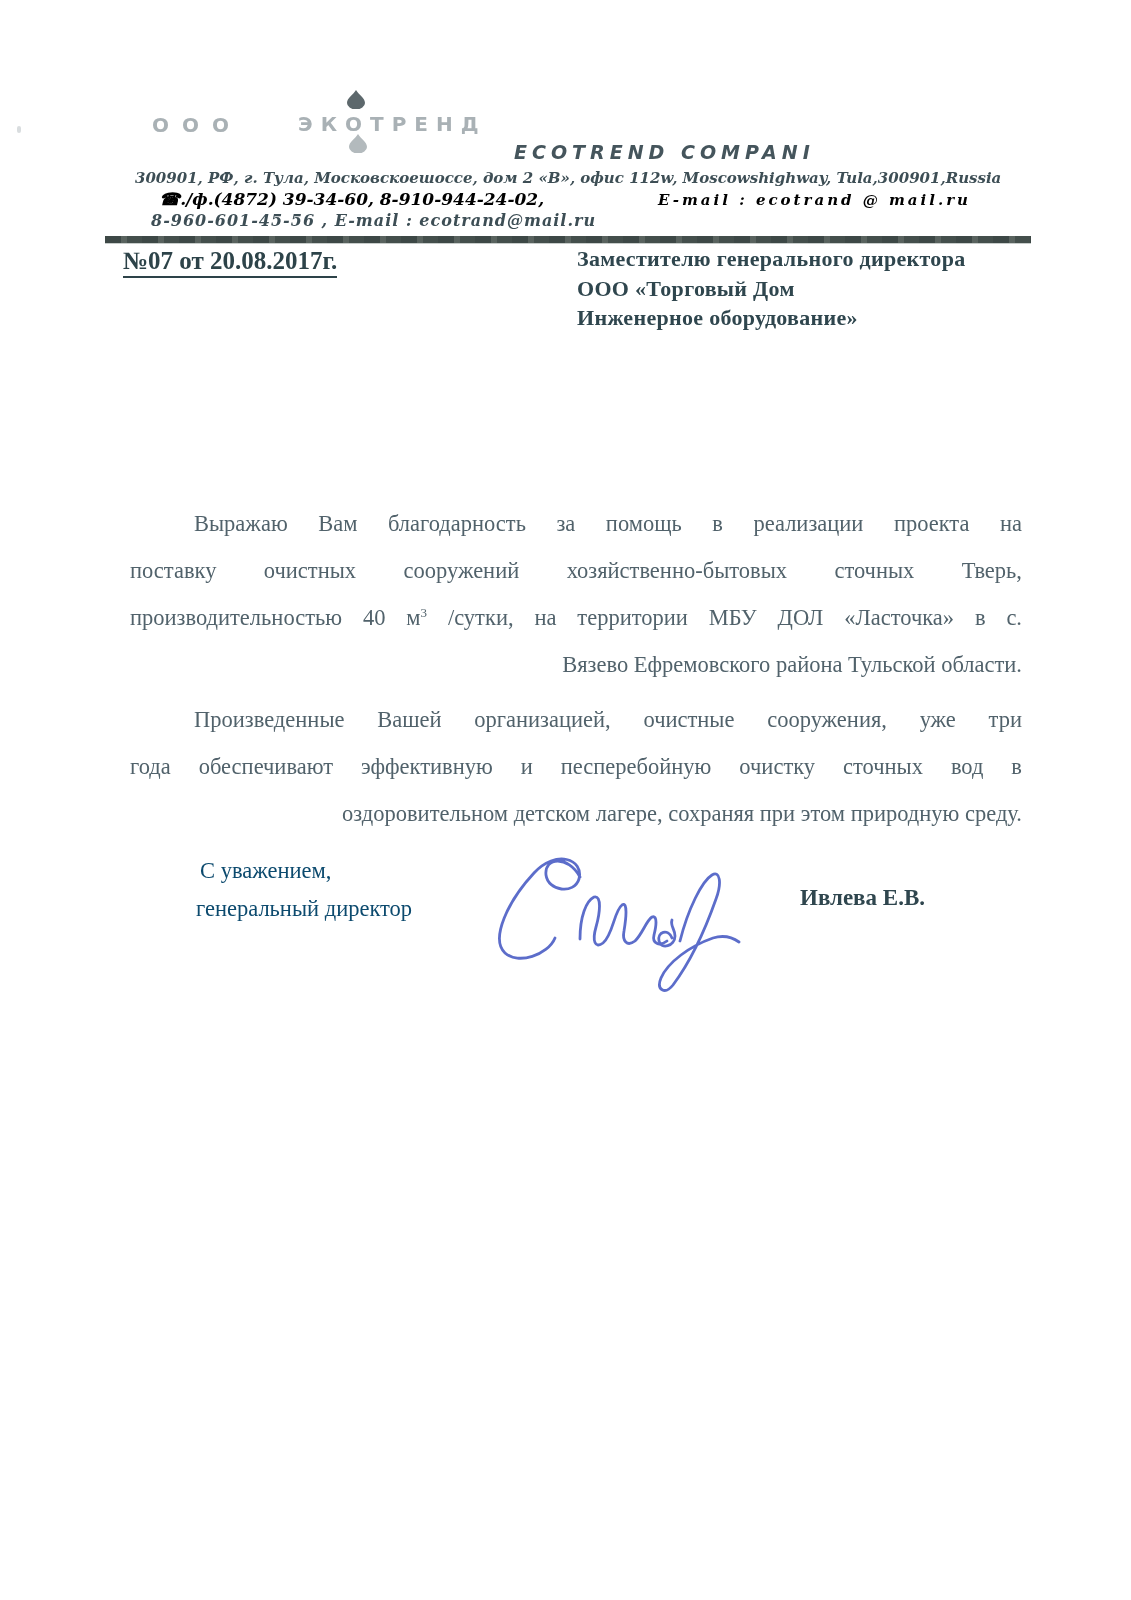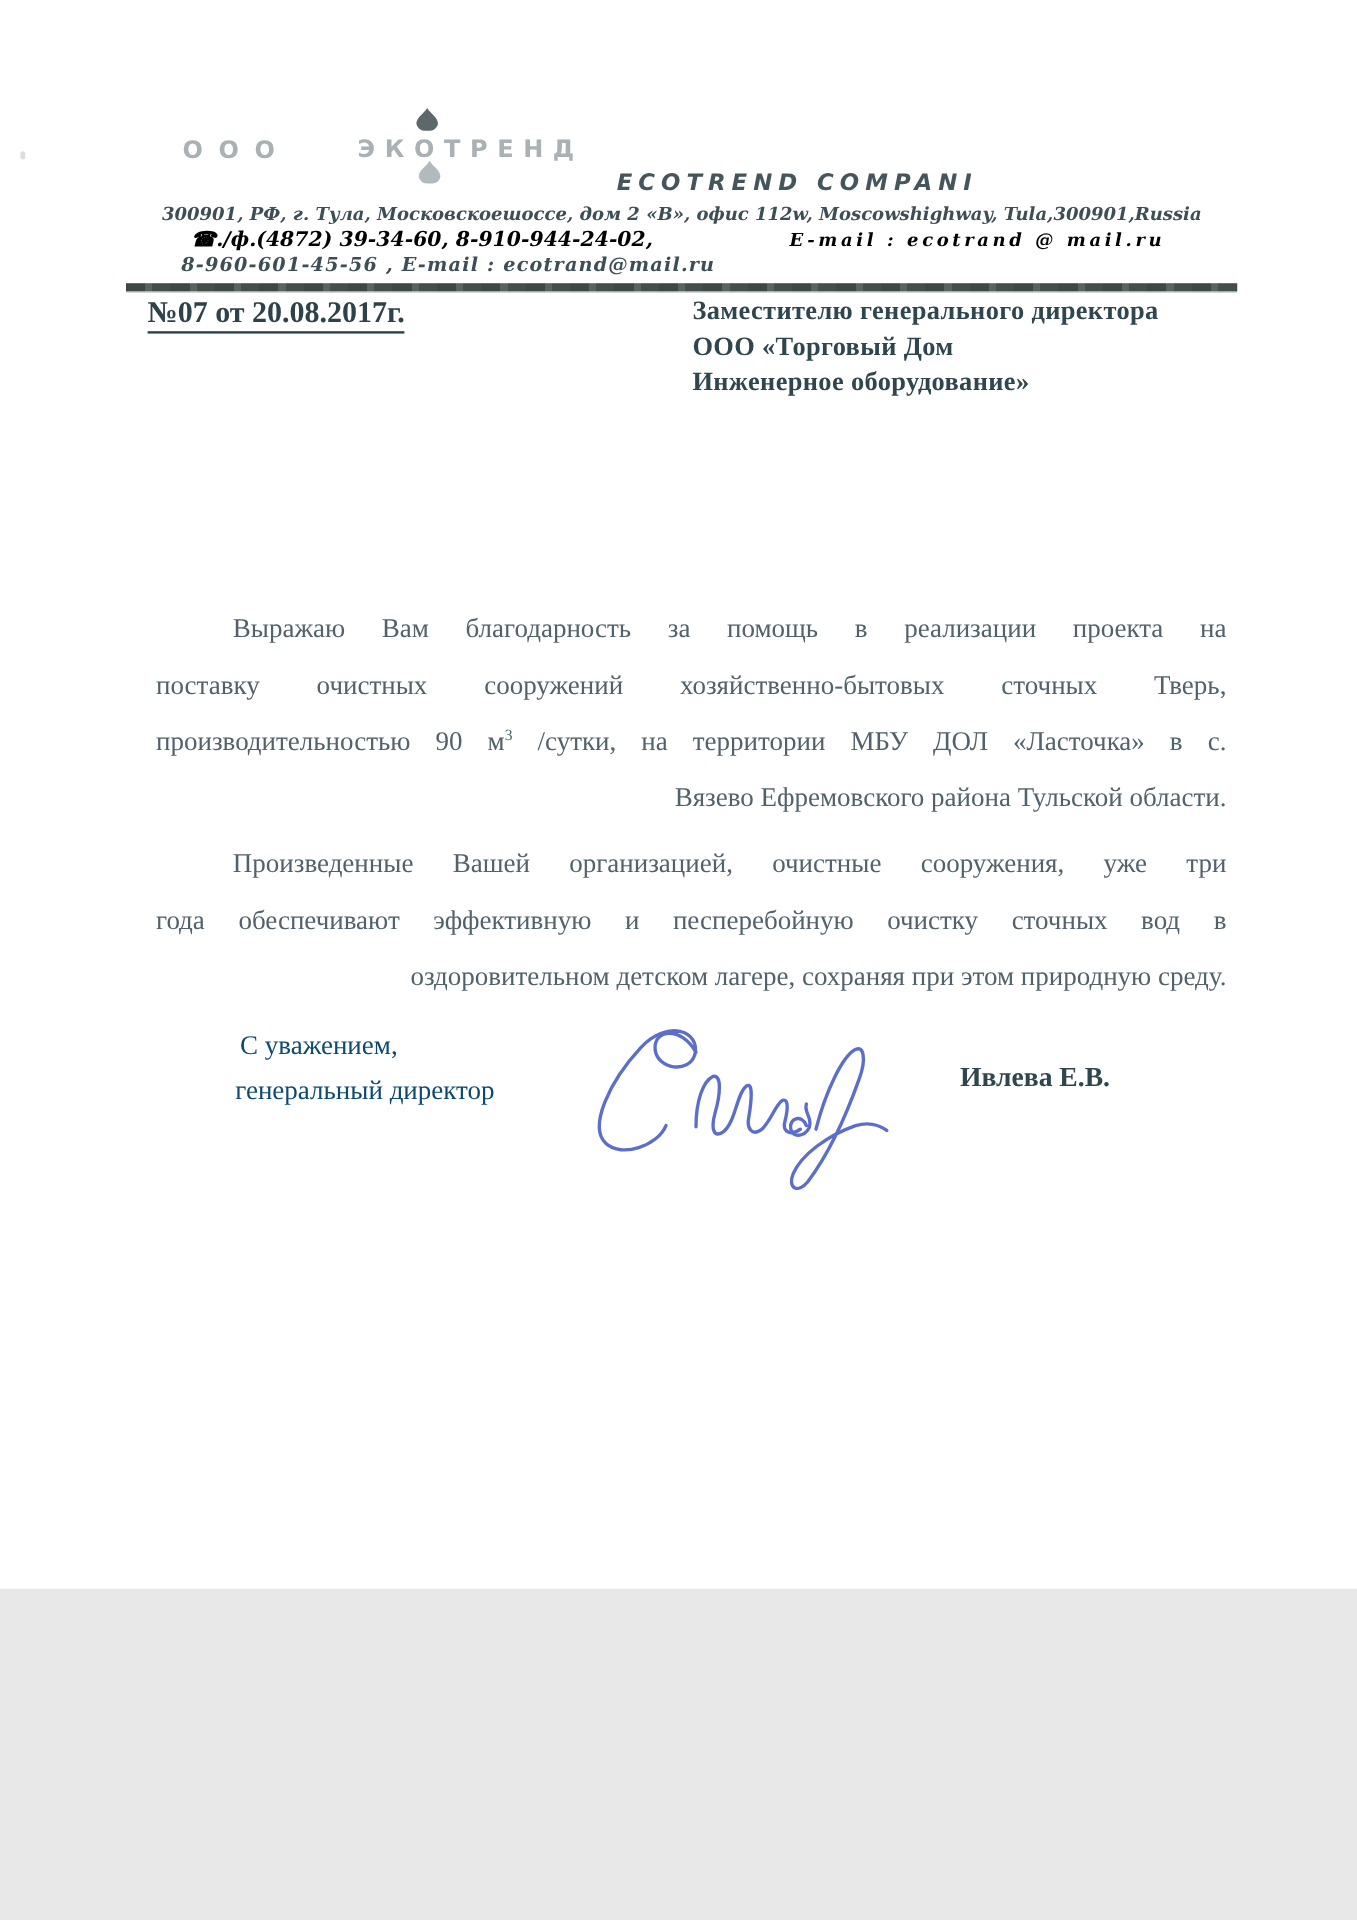--- a/index.html
+++ b/index.html
@@ -1,18 +1,18 @@
 <!DOCTYPE html>
 <html><head>
 <meta charset="utf-8">
 <style>
   html,body{margin:0;padding:0;background:#e8e8e8;}
   .page{
     position:relative;
-    width:1131px;height:1324px;
+    width:1131px;height:1600px;
     margin:0 auto;
     background:#ffffff;
     font-family:"Liberation Serif", serif;
     color:#51626b;
     overflow:hidden;
   }
   
   .speck{position:absolute;left:17px;top:126px;width:4px;height:7px;background:#c9ced1;border-radius:2px;opacity:.7;}
   .logo{position:absolute;left:150px;top:92px;width:330px;height:62px;}
   .logo-ooo{
@@ -134,21 +134,21 @@
     <div>Заместителю генерального директора</div>
     <div>ООО «Торговый Дом</div>
     <div>Инженерное оборудование»</div>
   </div>
 
 
   <div class="body-text">
     <div class="para1">
       <div class="jline indent">Выражаю Вам благодарность за помощь в реализации проекта на</div>
       <div class="jline">поставку очистных сооружений хозяйственно-бытовых сточных Тверь,</div>
-      <div class="jline"><span>производительностью 90 м</span><sup>3</sup><span> /сутки, на территории МБУ ДОЛ «Ласточка» в с.</span></div>
+      <div class="jline"><span>производительностью 40 м</span><sup>3</sup><span> /сутки, на территории МБУ ДОЛ «Ласточка» в с.</span></div>
       <div class="lline">Вязево Ефремовского района Тульской области.</div>
     </div>
     <div class="para2">
       <div class="jline indent">Произведенные Вашей организацией, очистные сооружения, уже три</div>
       <div class="jline">года обеспечивают эффективную и песперебойную очистку сточных вод в</div>
       <div class="lline">оздоровительном детском лагере, сохраняя при этом природную среду.</div>
     </div>
   </div>
 
   <div class="closing">

